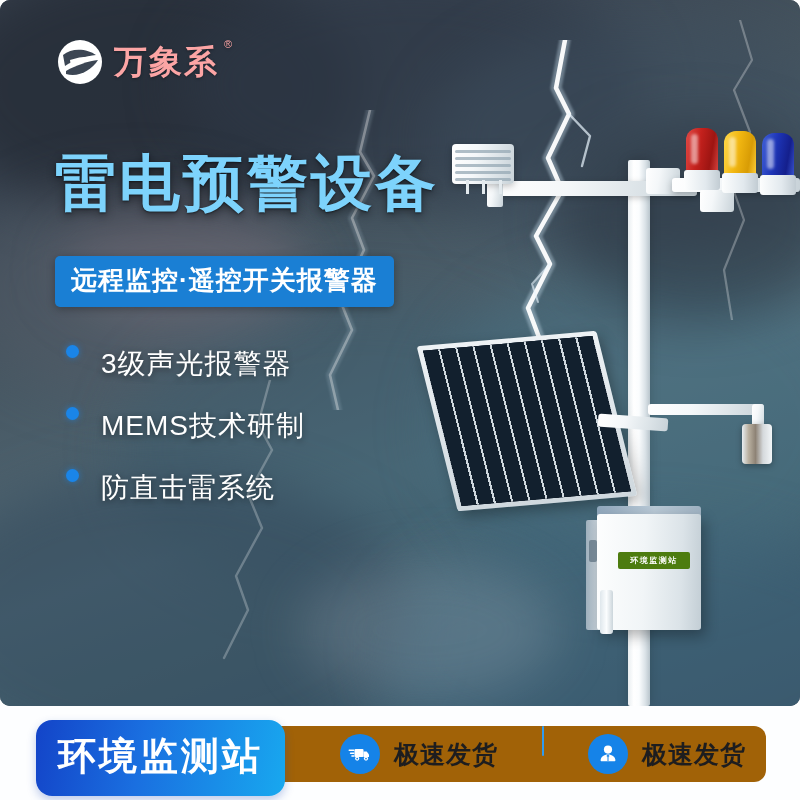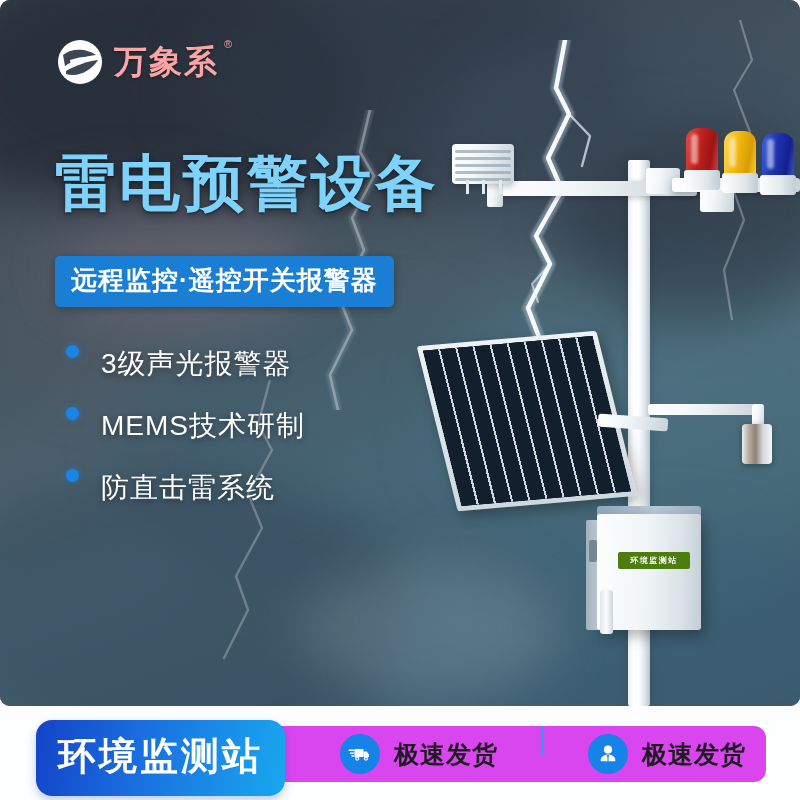--- a/index.html
+++ b/index.html
@@ -167,21 +167,21 @@
   .quality{
     position:absolute;left:36px;top:14px;
     background:linear-gradient(100deg,#1344c8 0%,#1a6fe0 42%,#18a8ef 100%);
     color:#fff;font-size:38px;font-weight:700;letter-spacing:3px;
     padding:11px 22px 14px;border-radius:16px;white-space:nowrap;
     box-shadow:0 4px 10px rgba(20,70,180,.28);
     z-index:2;
   }
   .svc-bar{
     position:absolute;left:190px;top:20px;width:576px;height:56px;
-    background:#d946ef;border-radius:12px;
+    background:#a16207;border-radius:12px;
     display:flex;
   }
   .svc{display:flex;align-items:center;gap:14px;}
   .svc-icon{width:40px;height:40px;border-radius:50%;background:#1583e8;flex:none;
     display:flex;align-items:center;justify-content:center;}
   .svc-label{font-size:25px;font-weight:700;color:#1d1d1f;letter-spacing:1px;white-space:nowrap;}
   .svc-div{width:2px;height:30px;background:#2f9bf0;border-radius:1px;}
 </style>
 </head>
 <body>

